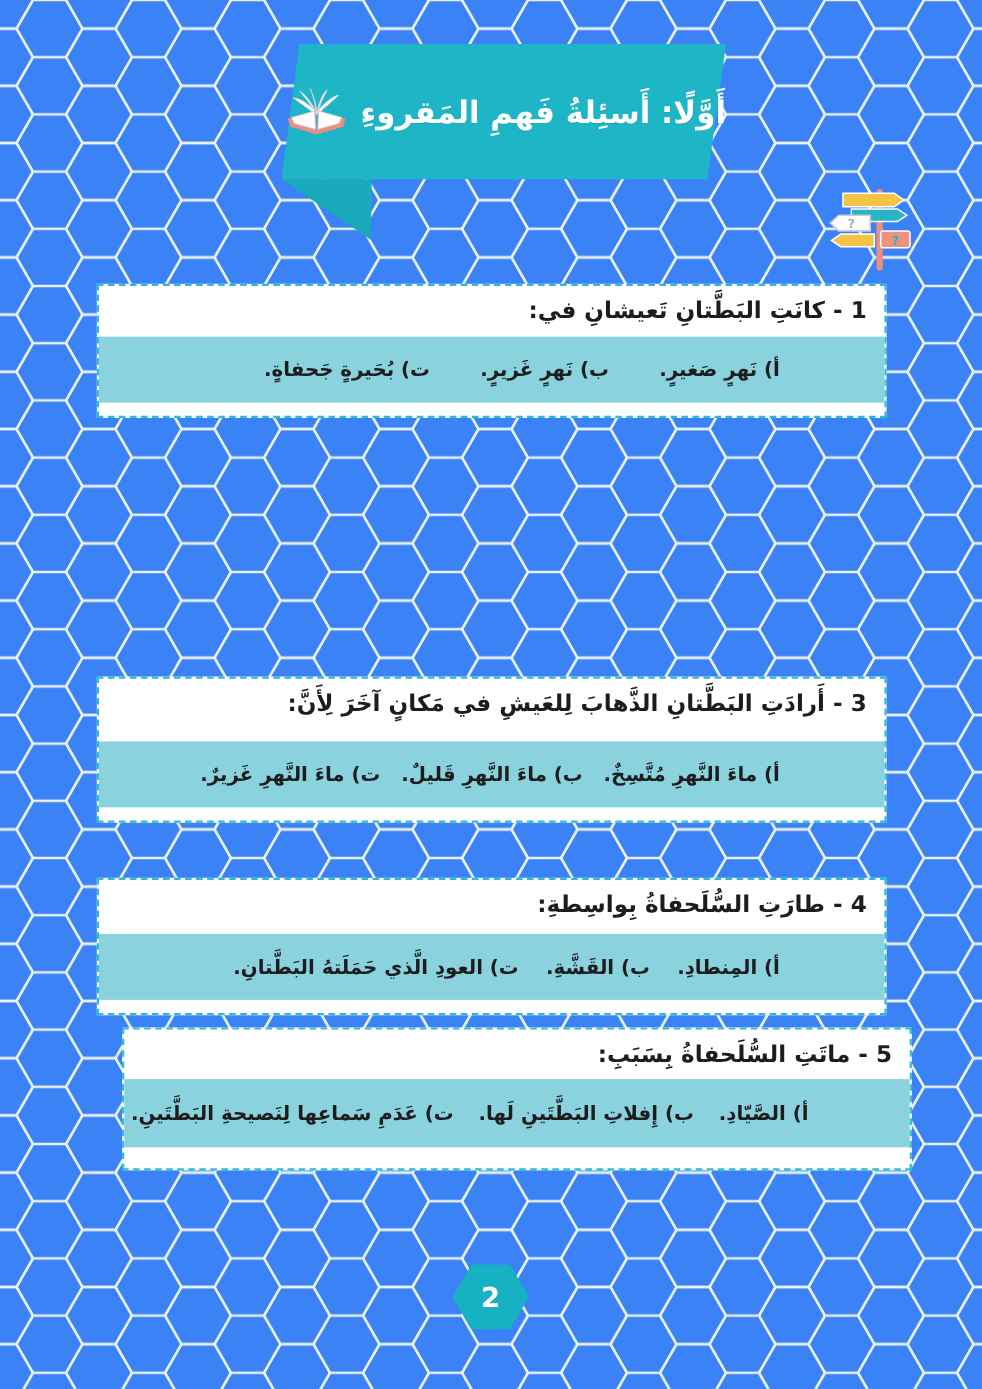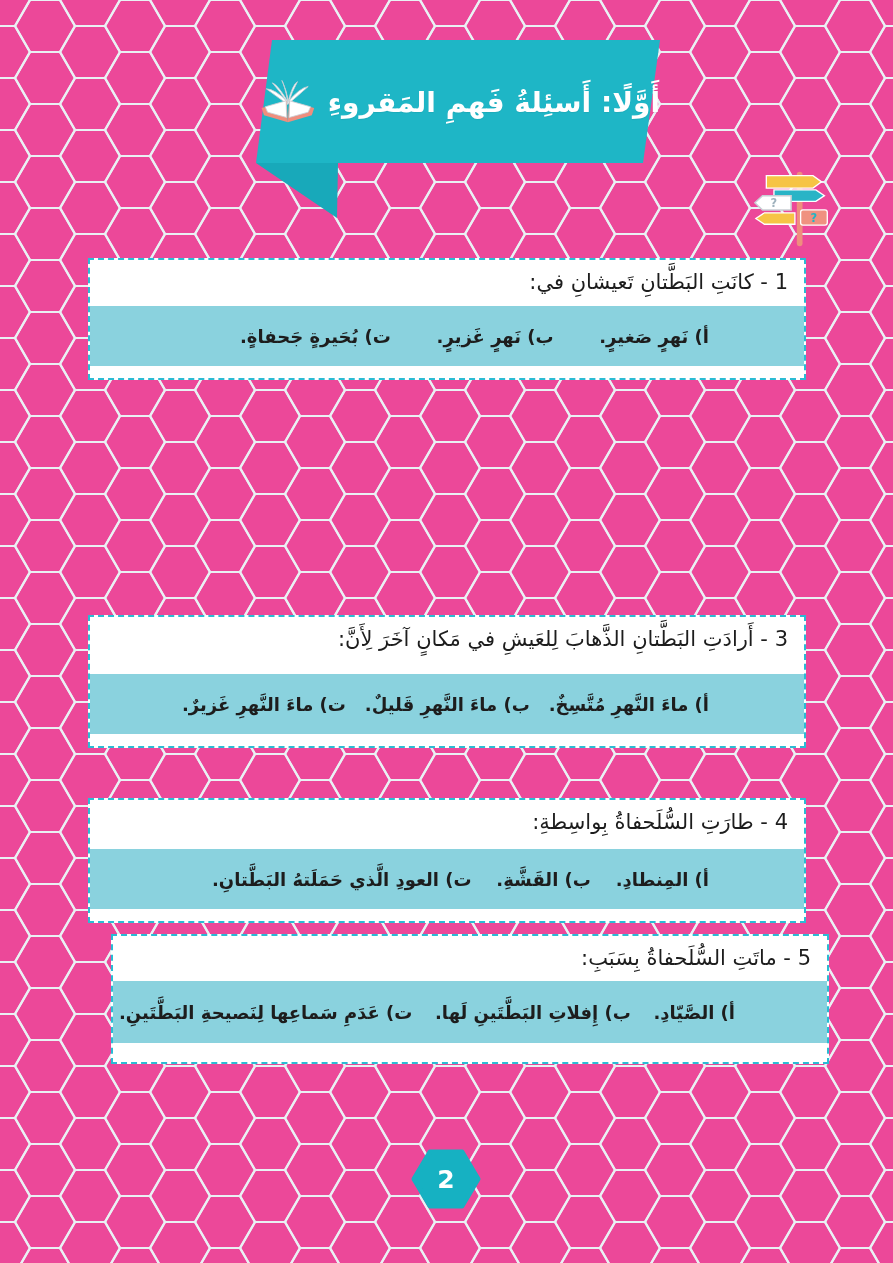--- a/index.html
+++ b/index.html
@@ -1,20 +1,20 @@
 <!DOCTYPE html>
 <html lang="ar" dir="rtl"><head>
 <meta charset="utf-8">
 <style>
   * { margin:0; padding:0; box-sizing:border-box; }
   html,body { background:#ffffff; }
   body { font-family:"DejaVu Sans", sans-serif; }
   .page {
     position:relative; width:893px; height:1263px;
-    background:#ec4899; overflow:hidden; margin:0 auto;
+    background:#3b82f6; overflow:hidden; margin:0 auto;
   }
   .bg-pattern { position:absolute; left:0; top:0; z-index:0; }
 
   
   .banner-shape { position:absolute; left:248px; top:38px; z-index:1; }
   .banner-content {
     position:absolute; left:258px; top:58px; width:402px; height:88px;
     z-index:2; display:flex; align-items:center; justify-content:center;
     gap:10px; direction:rtl;
   }
@@ -35,21 +35,21 @@
     background:#ffffff; border:2px dashed #2bbcd4;
   }
   .q0 { top:258px;  height:122px; }
   .q1 { top:433px;  height:130px; }
   .q2 { top:615px;  height:133px; }
   .q3 { top:798px;  height:125px; }
   .q4 { top:934px;  height:130px;margin-left:23px; }
   .q-prompt {
     position:absolute; top:10px; right:16px; left:16px;
     direction:rtl; text-align:right;
-    font-size:21px; font-weight:normal; color:#1d1d1d; white-space:nowrap;
+    font-size:21px; font-weight:bold; color:#1d1d1d; white-space:nowrap;
   }
   .q-stripe {
     position:absolute; left:0; right:0; bottom:12px; height:60px;
     background:#8ad2de;
   }
   .q4 .q-stripe { bottom:19px; height:62px; }
   .q-options {
     height:100%; display:flex; align-items:center;
     justify-content:space-between; direction:rtl;
     font-size:18px; font-weight:bold; color:#1d1d1d; white-space:nowrap;

